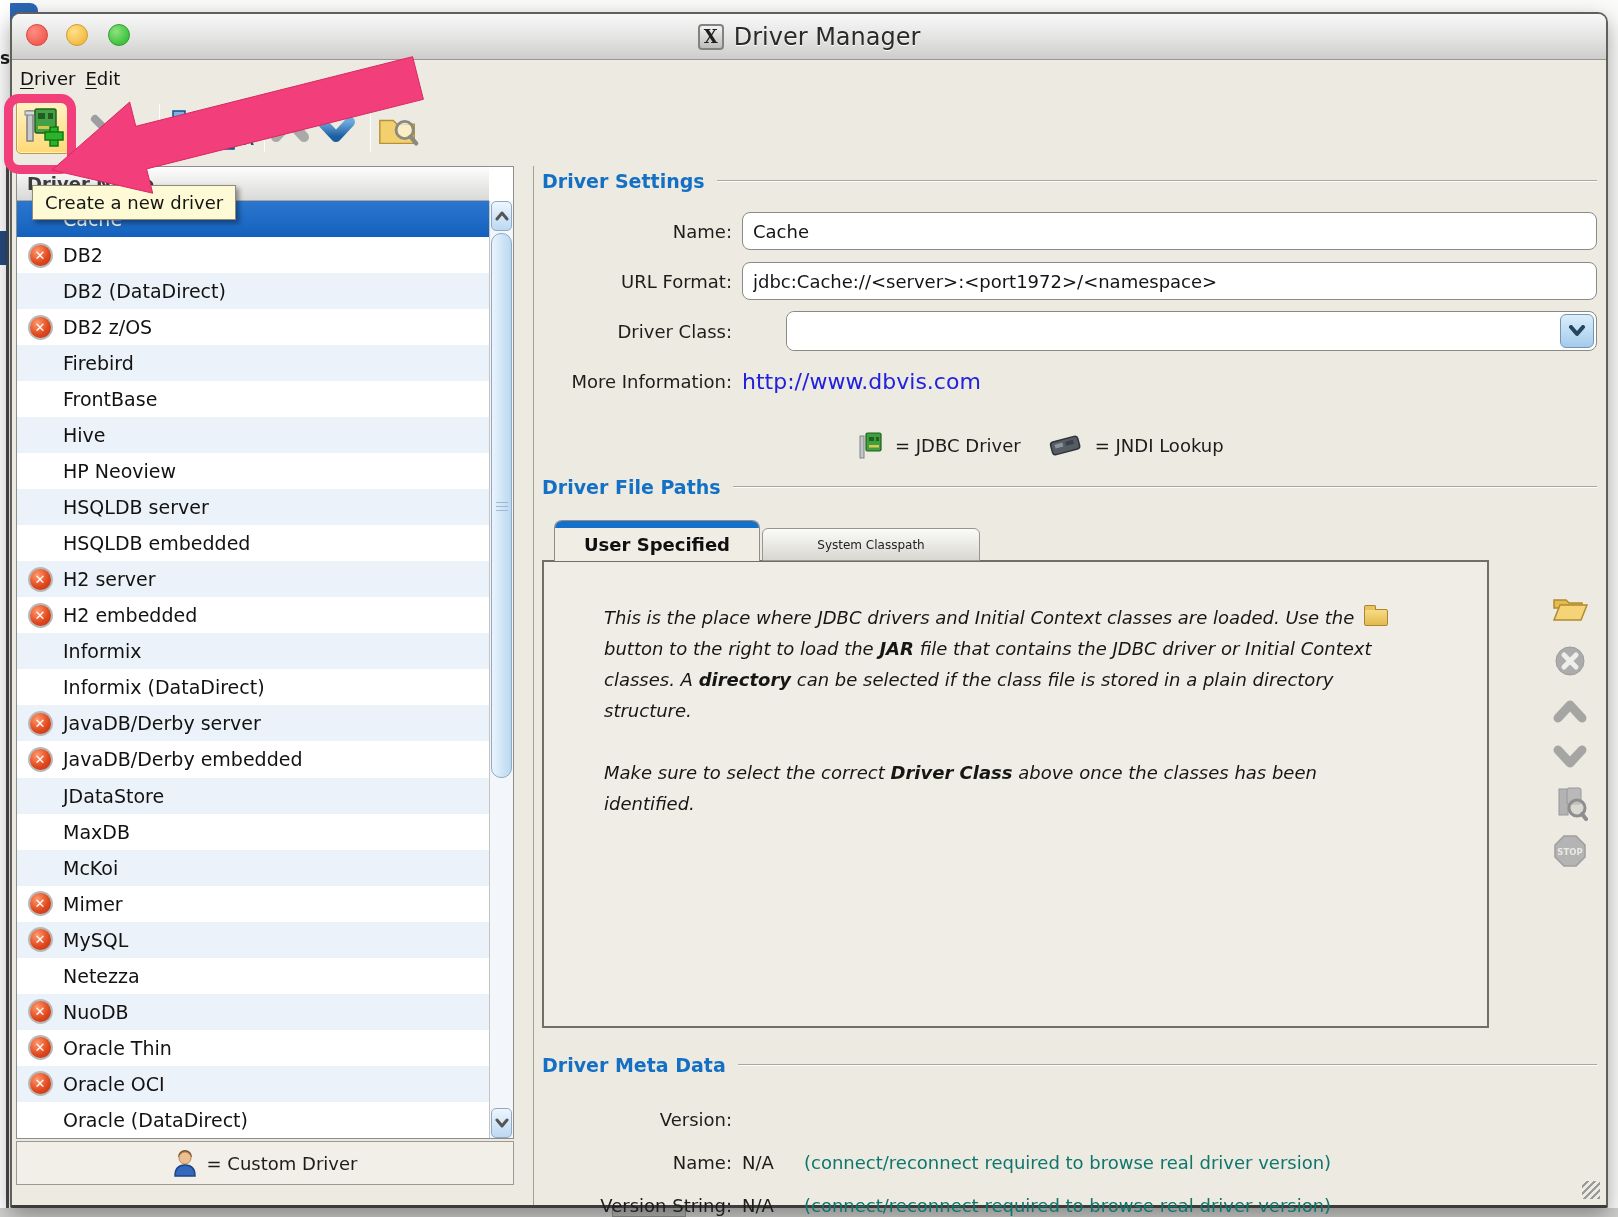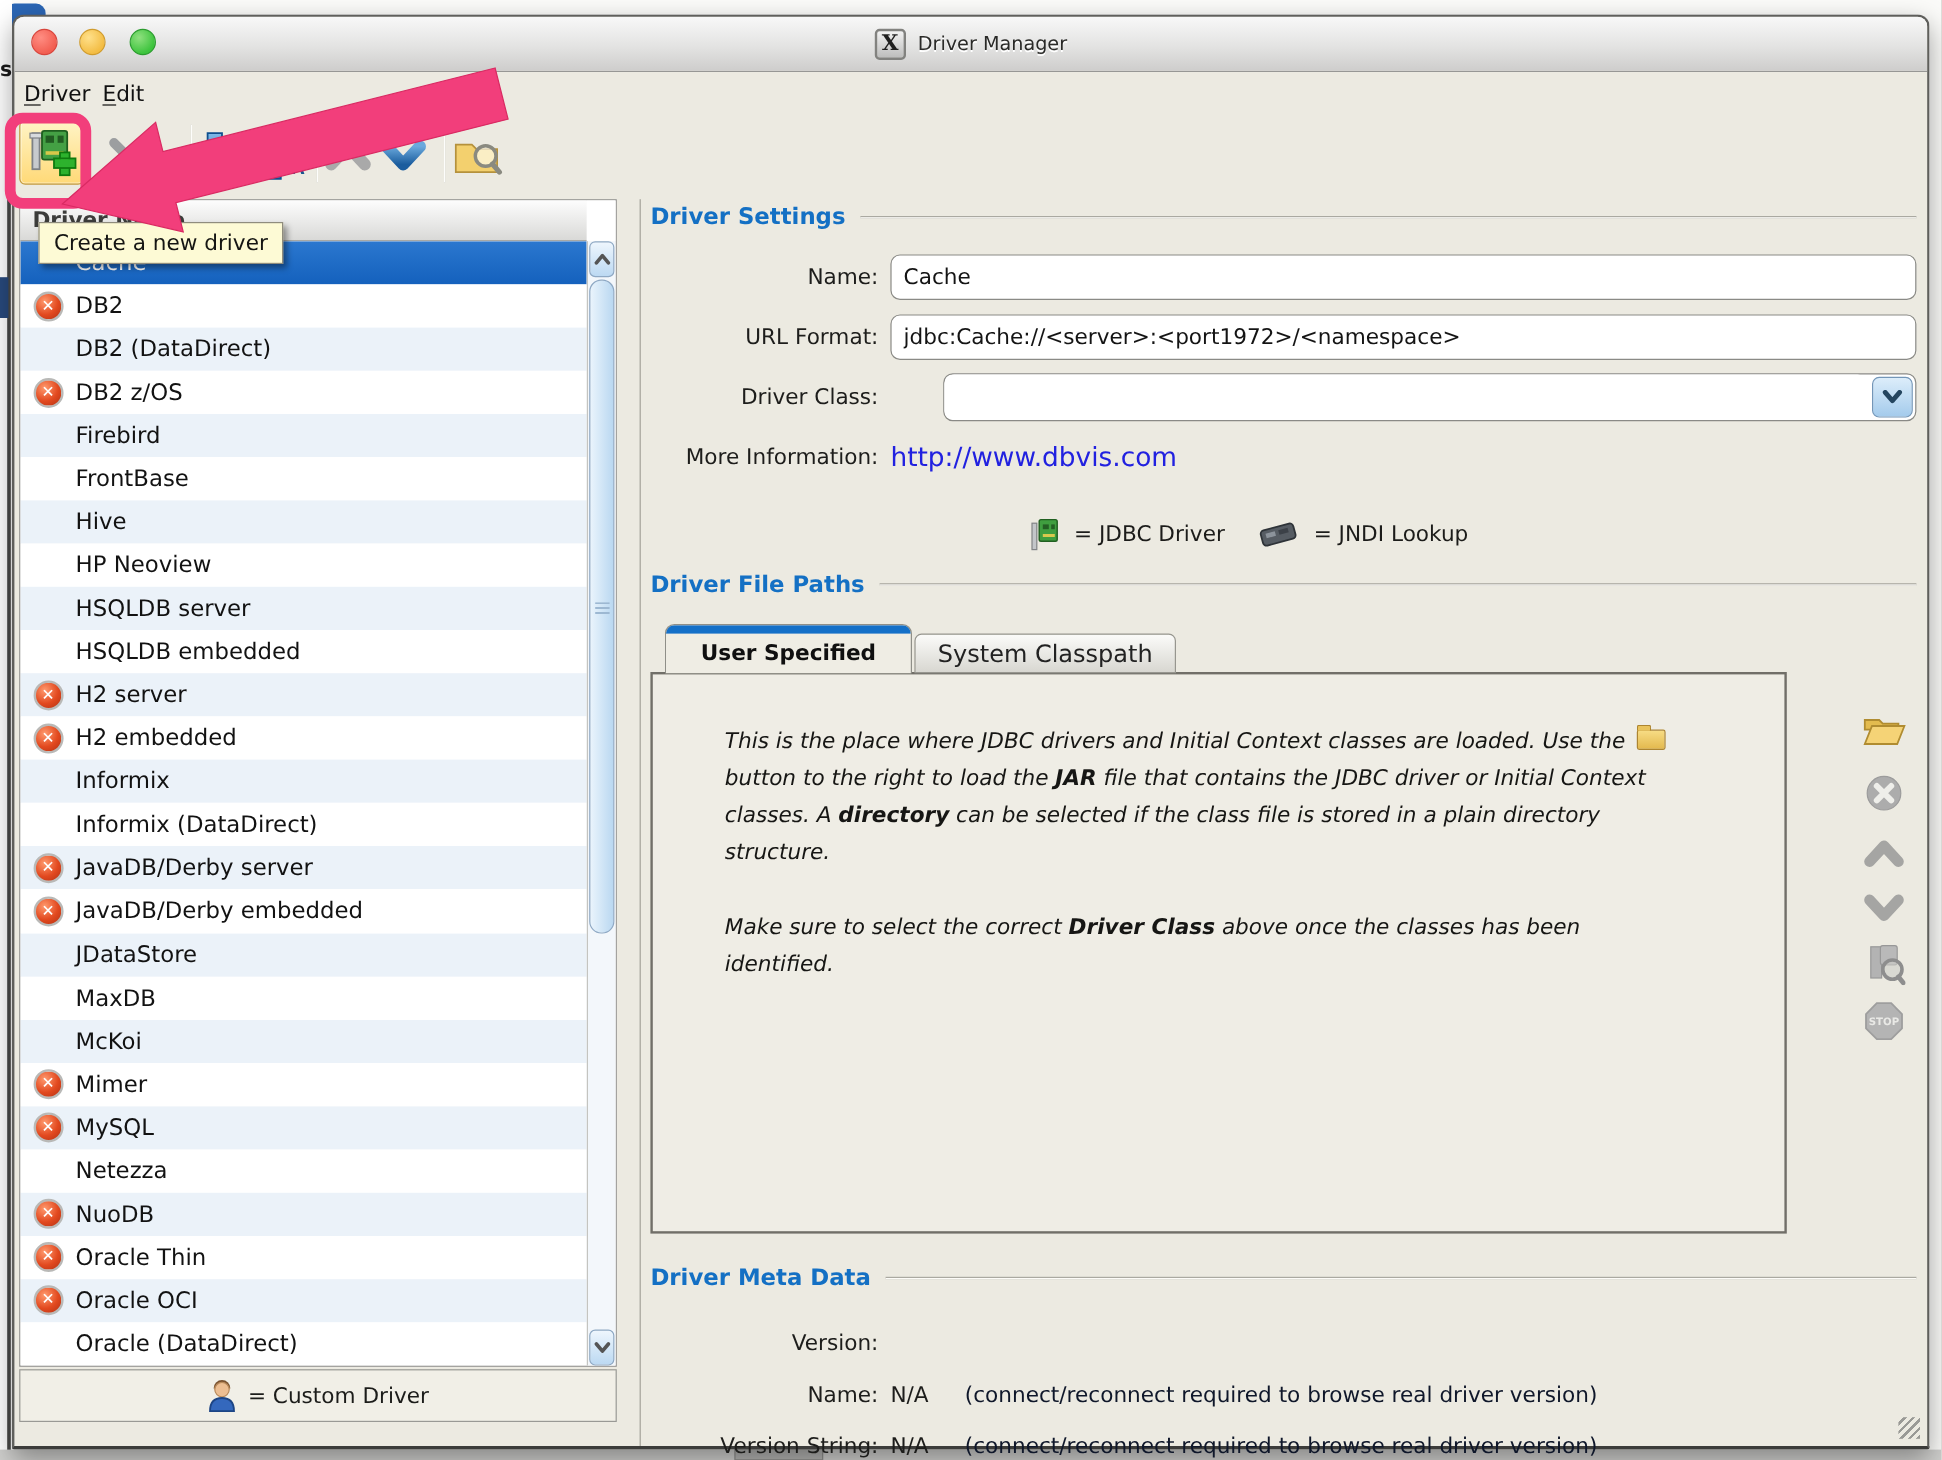--- a/index.html
+++ b/index.html
@@ -24,21 +24,21 @@
     background:linear-gradient(#f8f8f8,#e3e3e2 55%,#cecdcc);border-bottom:1px solid #979795;
     display:flex;align-items:center;}
   .light{position:absolute;top:10px;width:22px;height:22px;border-radius:50%;}
   .light.red{left:14px;background:radial-gradient(circle at 35% 32%,#ff8d82,#f25f52 70%);border:1px solid #d8453c;}
   .light.yellow{left:54px;background:radial-gradient(circle at 35% 32%,#ffe08a,#f3bd45 70%);border:1px solid #d09c2e;}
   .light.green{left:96px;background:radial-gradient(circle at 35% 32%,#8fe07f,#3ec43e 70%);border:1px solid #2c9c2f;}
   .title-group{margin:0 auto;display:flex;align-items:center;gap:10px;}
   .title-icon{width:26px;height:26px;border:2px solid #82827f;border-radius:4px;
     background:linear-gradient(#f2f2f2,#bdbdbc);display:flex;align-items:center;justify-content:center;
     font-family:"DejaVu Serif","Liberation Serif",serif;font-weight:bold;font-size:18px;color:#1f1f1f;}
-  .title-text{font-size:16px;color:#2a2a28;text-shadow:0 1px 0 #fff;text-align:center;}
+  .title-text{font-size:24px;color:#2a2a28;text-shadow:0 1px 0 #fff;text-align:center;}
 
   .menubar{position:absolute;left:0;top:46px;height:36px;display:flex;align-items:center;gap:10px;padding-left:8px;}
   .menu-item{font-size:18px;color:#111;cursor:default;}
   .ul{text-decoration:underline;text-underline-offset:3px;}
 
   
   .toolbar{position:absolute;left:0;top:82px;right:0;height:70px;}
   .tb-create{position:absolute;left:4px;top:4px;width:54px;height:54px;border:1px solid #c49a3c;border-radius:5px;
     background:linear-gradient(#fff4c6,#ffd977);display:flex;align-items:center;justify-content:center;box-shadow:inset 0 0 0 1px #fff8;}
   .tb-ghost{position:absolute;top:12px;width:44px;height:44px;display:flex;align-items:center;justify-content:center;}
@@ -93,39 +93,39 @@
   .legend-row{position:absolute;left:845px;top:416px;display:flex;align-items:center;gap:12px;font-size:18px;color:#1c1c1a;}
 
   
   .tab-active{position:absolute;left:542px;top:506px;width:206px;height:41px;background:#EFEDE4;
     border:1px solid #8f8f88;border-bottom:none;border-radius:8px 8px 0 0;overflow:hidden;
     display:flex;align-items:flex-end;justify-content:center;padding-bottom:6px;
     font-size:18px;font-weight:bold;color:#101010;z-index:3;}
   .tab-active::before{content:"";position:absolute;left:0;top:0;right:0;height:7px;background:#1470C8;}
   .tab-inactive{position:absolute;left:750px;top:514px;width:218px;height:33px;
     background:linear-gradient(#fbfbf9,#d8d7d1);border:1px solid #97968f;border-radius:6px 6px 0 0;
-    display:flex;align-items:center;justify-content:center;font-size:20px;color:#222;z-index:2;}
+    display:flex;align-items:center;justify-content:center;font-size:12px;color:#222;z-index:2;}
   .path-box{position:absolute;left:530px;top:546px;width:947px;height:468px;background:#EFEDE5;
     border:2px solid #716f68;z-index:1;font-style:italic;}
   .path-text{position:absolute;left:60px;top:40px;width:800px;font-size:18px;line-height:31px;color:#161614;}
   .path-text p{margin:0 0 31px 0;}
   .mini-folder{display:inline-block;position:relative;width:24px;height:17px;vertical-align:-2px;margin:0 4px;
     background:linear-gradient(#f7dc84,#e3b94e);border:1px solid #ad8530;border-radius:2px;}
   .mini-folder::before{content:"";position:absolute;left:-1px;top:-5px;width:10px;height:4px;
     background:#e9c35c;border:1px solid #ad8530;border-bottom:none;border-radius:2px 2px 0 0;}
 
   .side-icons{position:absolute;left:1538px;width:40px;top:546px;height:468px;}
   .side-btn{position:absolute;left:0;width:40px;height:40px;display:flex;align-items:center;justify-content:center;}
 
   
   .meta-rows{position:absolute;left:530px;top:1084px;width:1068px;}
   .meta-row{height:43px;display:flex;align-items:center;}
   .meta-label{width:200px;text-align:right;font-size:18px;color:#1d1d1b;flex:none;padding-right:10px;}
   .meta-value{width:62px;font-size:18px;color:#1d1d1b;flex:none;}
-  .meta-note{font-size:18px;color:#0f172a;}
+  .meta-note{font-size:18px;color:#0f766e;}
 
   .resize-grip{position:absolute;right:6px;bottom:6px;width:18px;height:18px;
     background:repeating-linear-gradient(135deg,transparent 0 3px,#9a9a96 3px 5px);}
 
   
   .tooltip{position:absolute;left:20px;top:171px;height:35px;background:#FDFAD5;border:1px solid #8f8c7d;
     display:flex;align-items:center;padding:0 12px;font-size:18px;color:#151513;
     box-shadow:3px 3px 5px rgba(0,0,0,.4);z-index:20;white-space:nowrap;}
 
   

